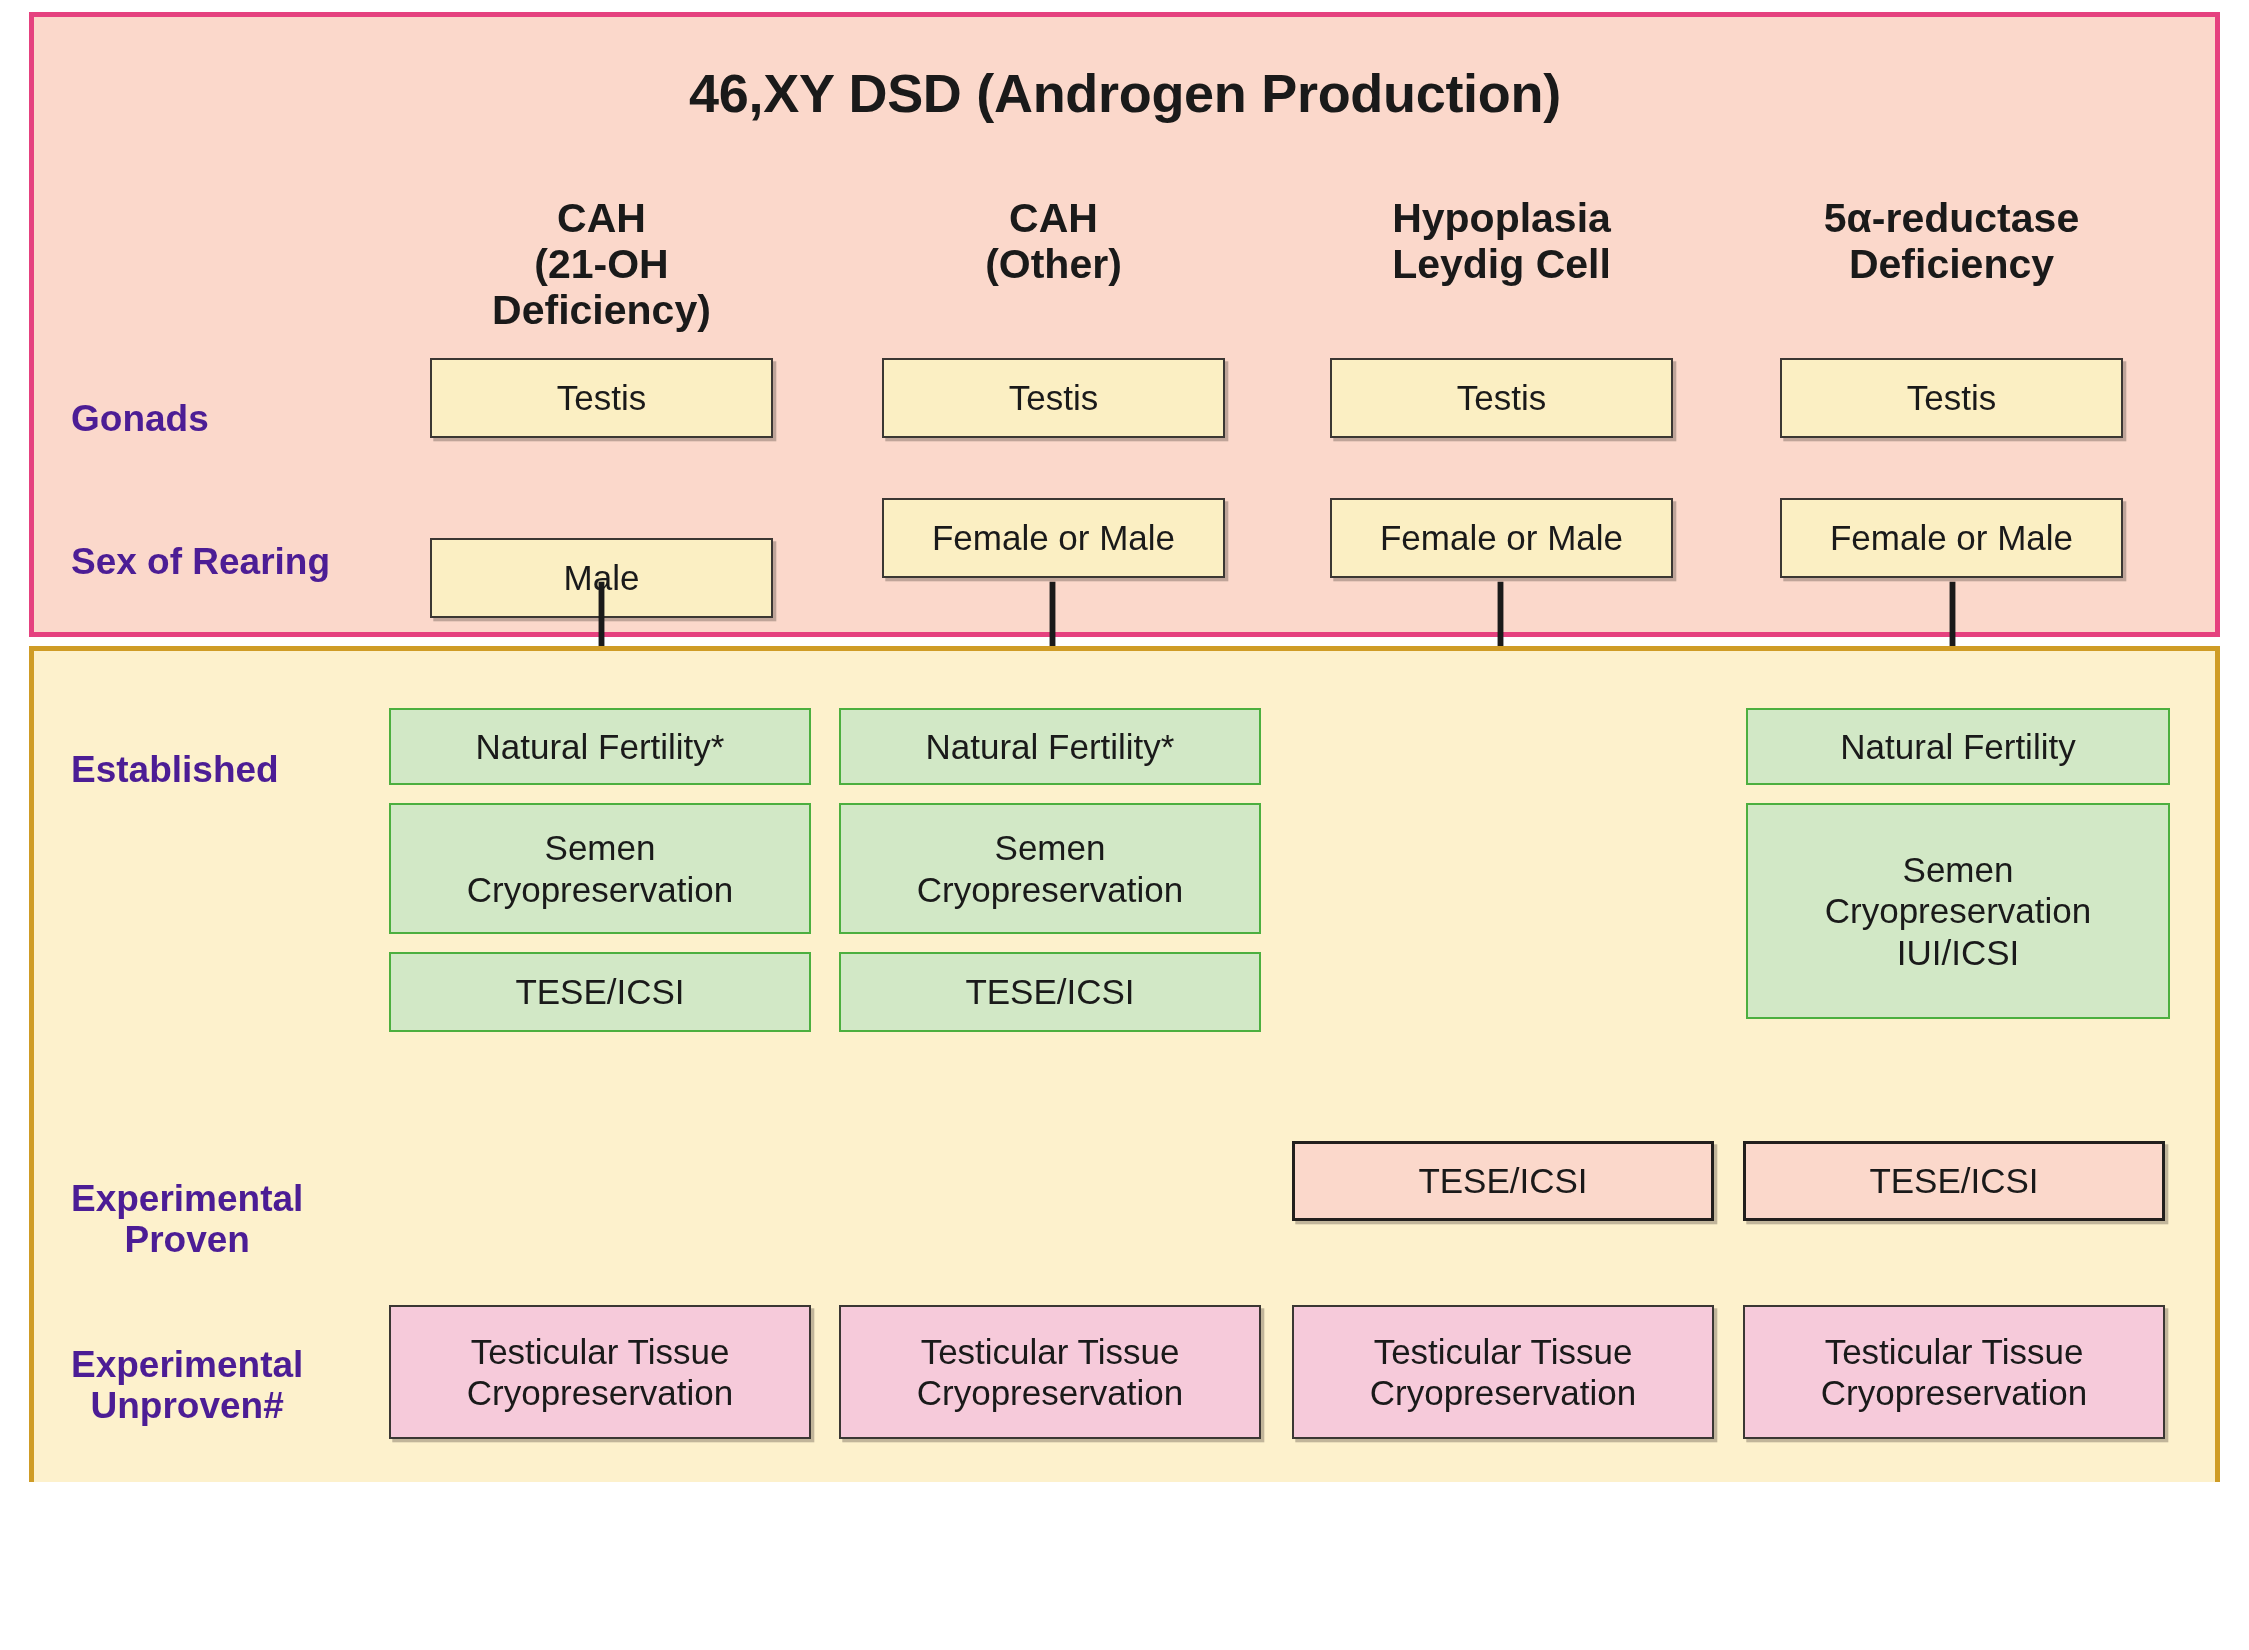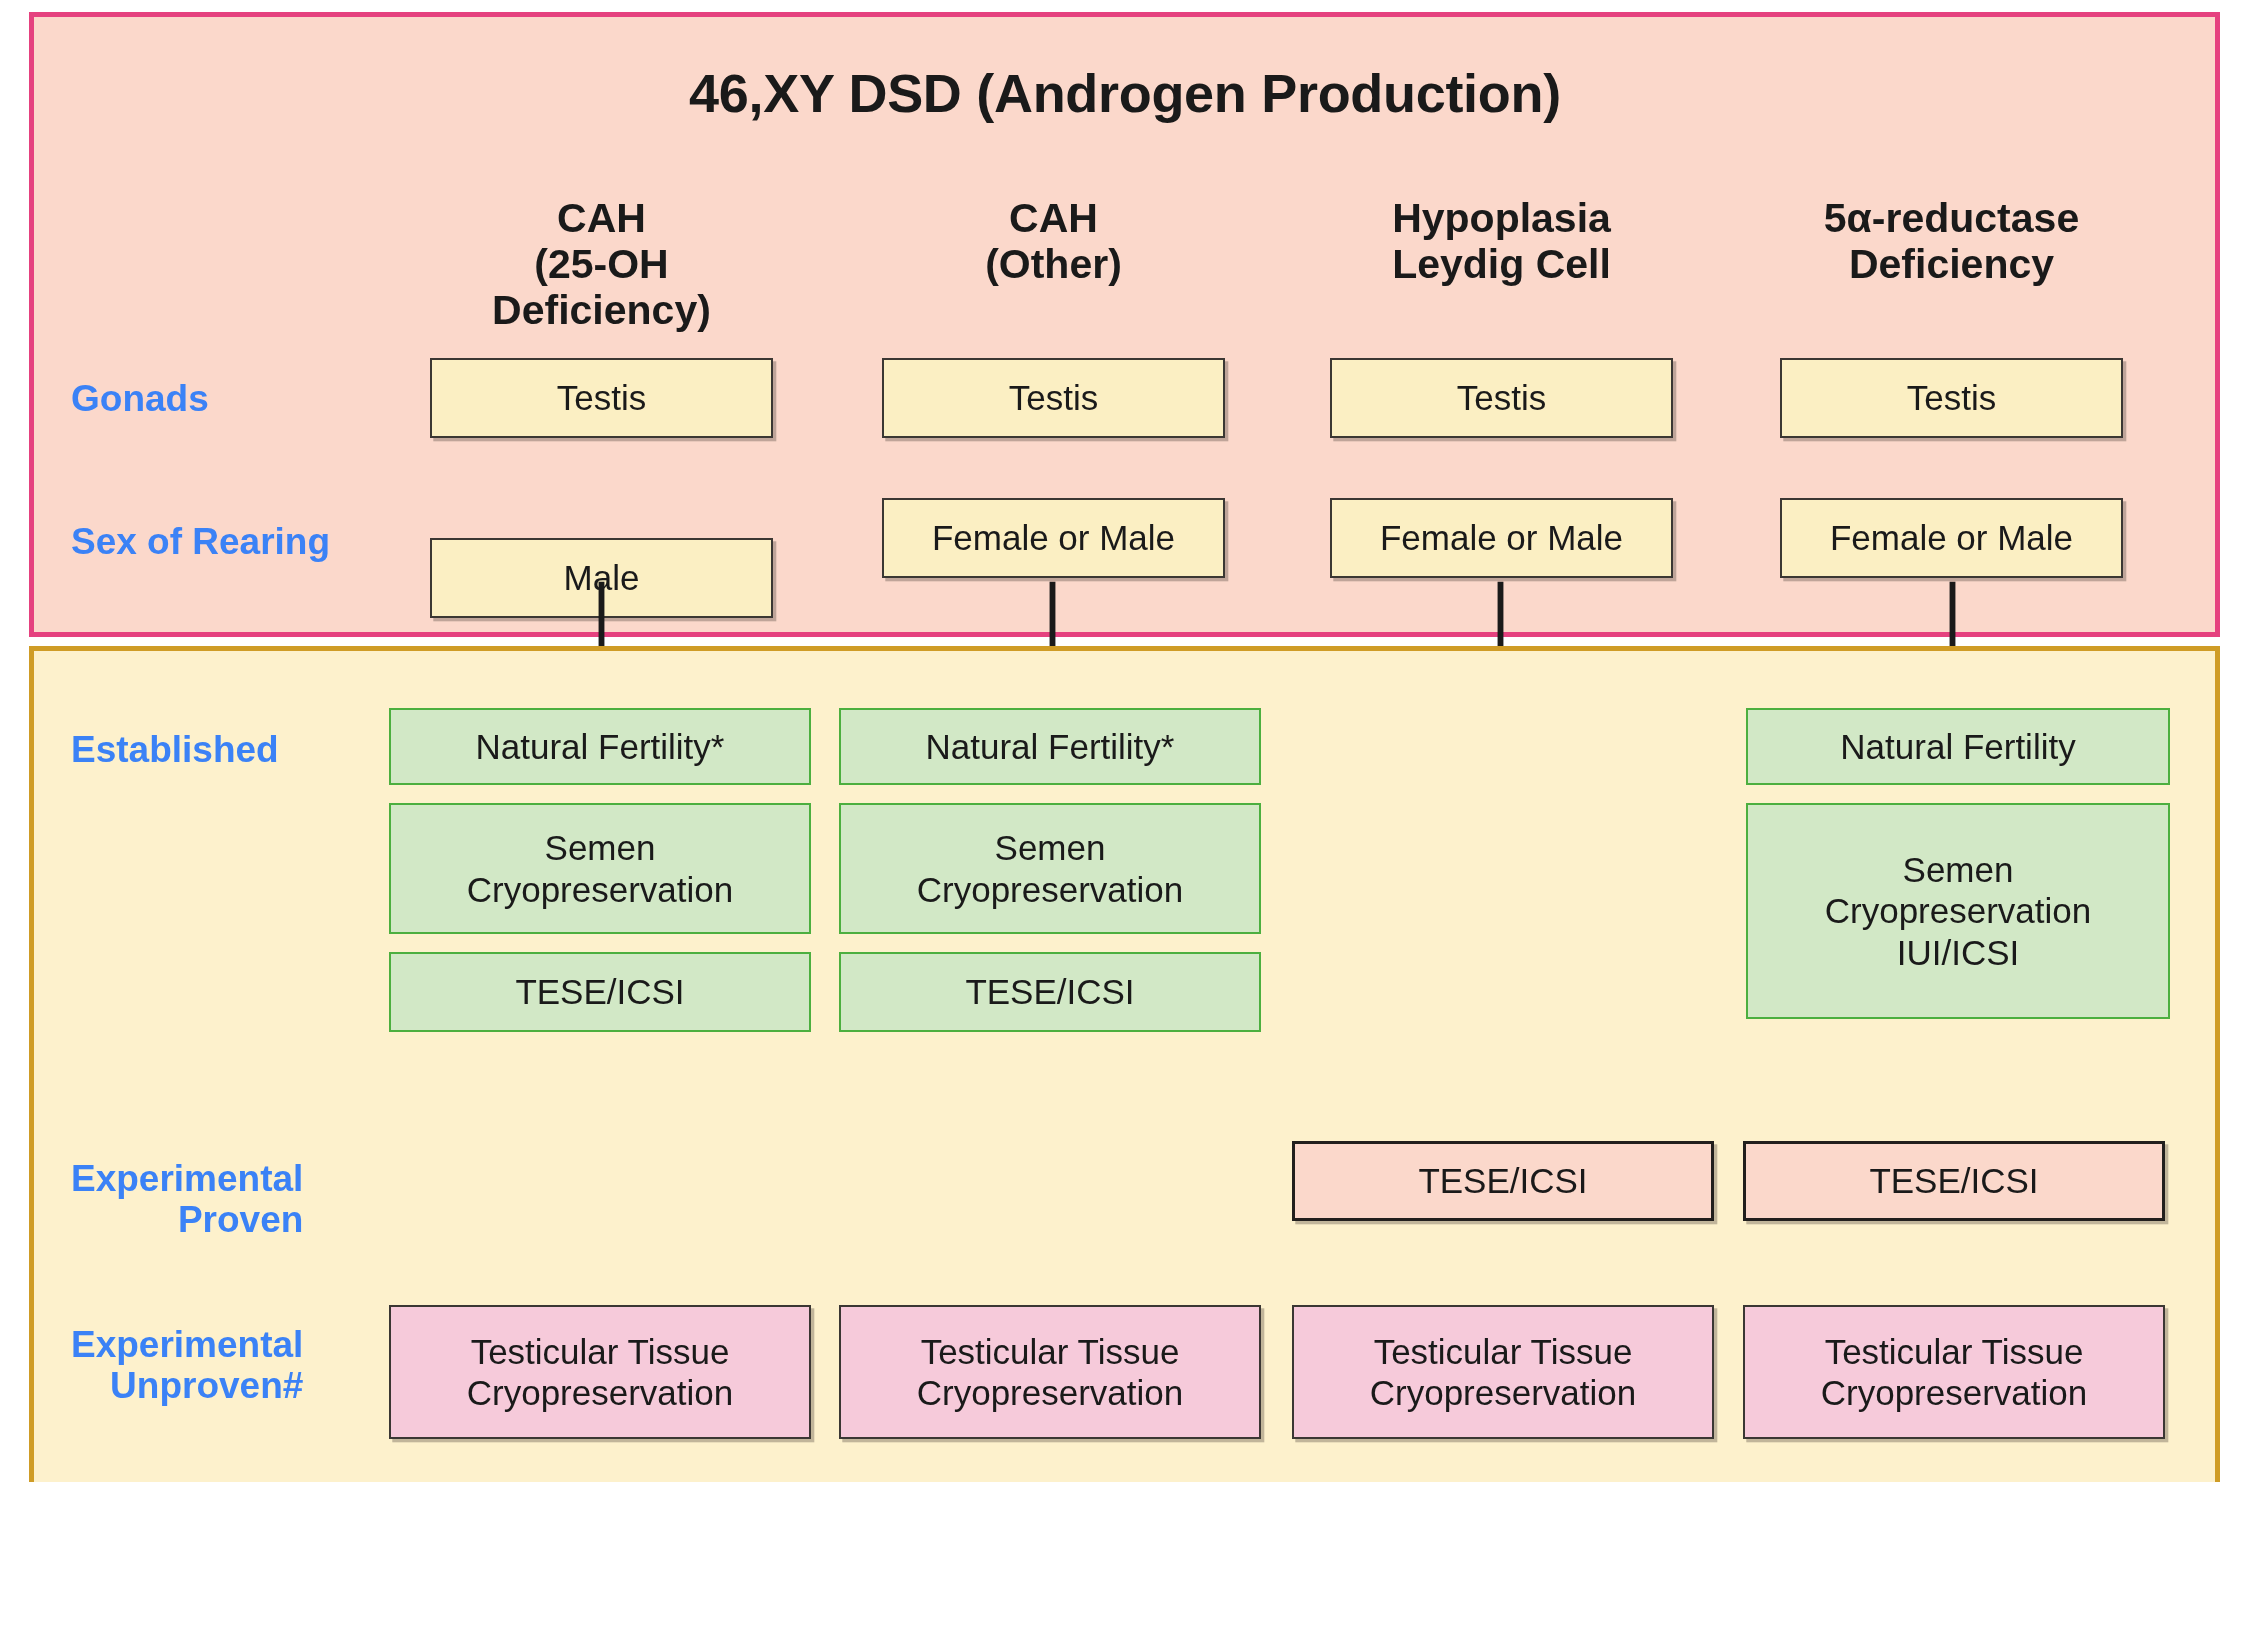--- a/index.html
+++ b/index.html
@@ -69,23 +69,24 @@
     color: #1a1a1a;
     top: 196px;
   }
 
   
   .row-label {
     position: absolute;
     font-weight: bold;
     font-size: 37px;
     line-height: 1.12;
-    color: #3b82f6;
+    color: #4c1d95;
     left: 71px;
-    text-align: right;
+    text-align: center;
+    margin-top: 20px;
   }
 
   
   .box {
     position: absolute;
     box-sizing: border-box;
     display: flex;
     align-items: center;
     justify-content: center;
     text-align: center;
@@ -127,21 +128,21 @@
 <body>
 
 <div id="figure">
 
   <div class="panel" id="top-panel"></div>
 
   <div class="fig-title" id="main-title">46,XY DSD (Androgen Production)</div>
 
   <div class="col-header" style="left:430px; width:343px;">
     <div>CAH</div>
-    <div>(25-OH Deficiency)</div>
+    <div>(21-OH Deficiency)</div>
   </div>
   <div class="col-header" style="left:882px; width:343px;">
     <div>CAH</div>
     <div>(Other)</div>
   </div>
   <div class="col-header" style="left:1330px; width:343px;">
     <div>Hypoplasia</div>
     <div>Leydig Cell</div>
   </div>
   <div class="col-header" style="left:1780px; width:343px;">

